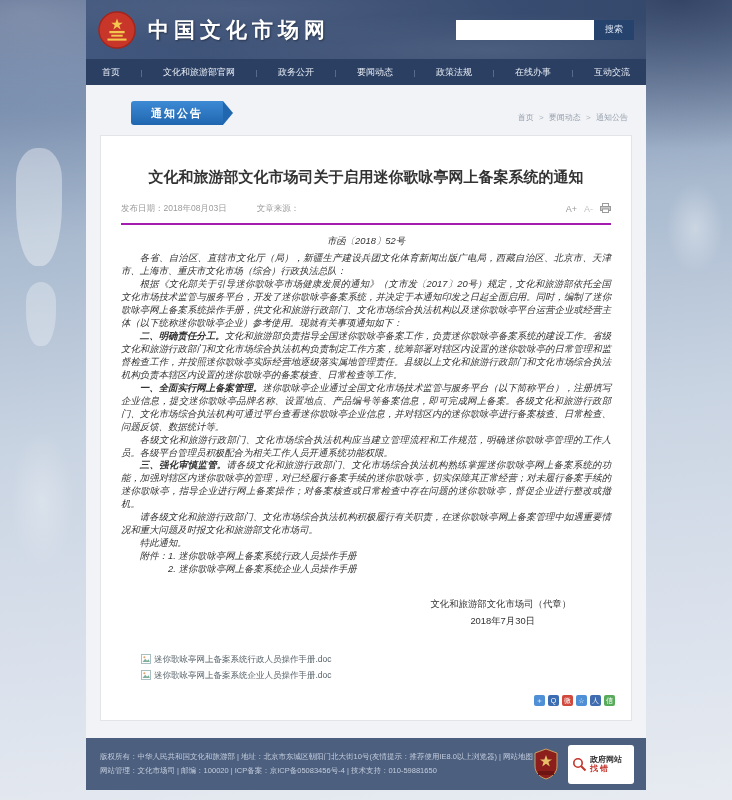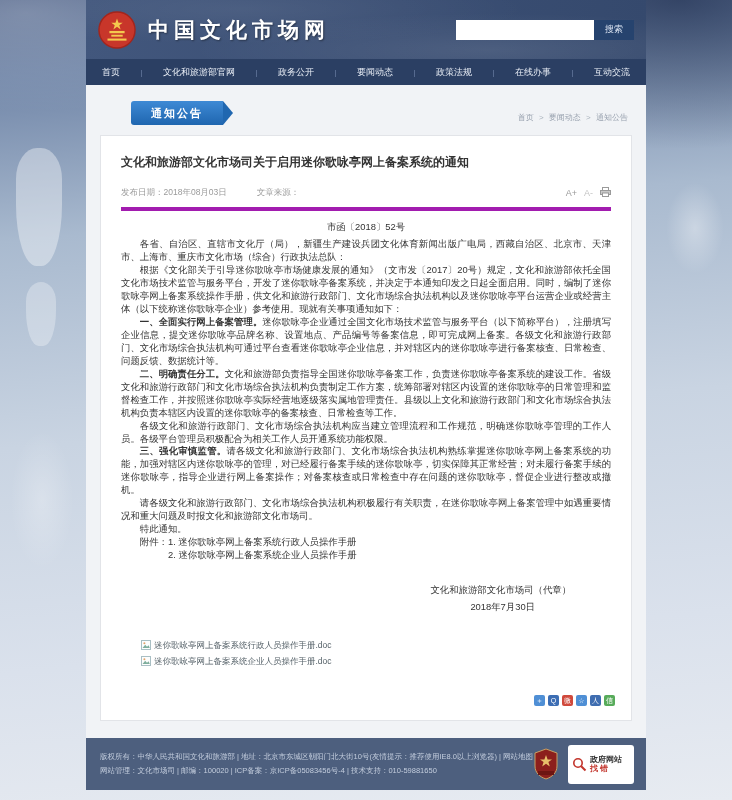--- a/index.html
+++ b/index.html
@@ -45,28 +45,28 @@
   .tab{position:relative;height:24px;line-height:24px;min-width:72px;text-align:center;
       background:linear-gradient(180deg,#3e8ad5,#1f66af);color:#fff;font-size:11px;font-weight:bold;
       letter-spacing:2px;padding:0 10px;border-radius:3px 0 0 3px;}
   .tab::after{content:"";position:absolute;left:100%;top:0;width:0;height:0;
       border-top:12px solid transparent;border-bottom:12px solid transparent;border-left:10px solid #2067b0;}
   .breadcrumb{font-size:8px;color:#99a2af;padding-bottom:2px;}
   .breadcrumb .bsep{margin:0 3px;color:#aab2bd;}
   
   .article{margin:10px 14px 0;background:#fff;border:1px solid #e2e4e8;height:586px;
       position:relative;padding:18px 20px;box-sizing:border-box;}
-  .title{font-size:12px;font-weight:bold;color:#333;text-align:left;margin:0;}
-  .meta{display:flex;align-items:center;margin-top:16px;padding-bottom:8px;border-bottom:4px solid #a21caf;
+  .title{font-size:15px;font-weight:bold;color:#333;text-align:center;margin:14px;}
+  .meta{display:flex;align-items:center;margin-top:16px;padding-bottom:8px;border-bottom:2px solid #a21caf;
       font-size:8.5px;color:#9a9a9a;}
   .meta .src{margin-left:30px;}
   .meta-icons{margin-left:auto;display:flex;gap:7px;align-items:center;color:#9a9a9a;font-size:9px;}
   .meta-icons .dim{color:#c4c4c4;}
   .meta-icons span{cursor:pointer;}
-  .body{margin-top:10px;font-size:9.4px;line-height:1.38;color:#333;text-align:justify;}
+  .body{margin-top:10px;font-size:9.4px;line-height:1.38;color:#333;text-align:justify;font-style:italic;}
   .docnum{text-align:center;margin:0 0 4px;}
   .bp{margin:0;text-indent:2em;}
   .att2{text-indent:5em;}
   .sig{margin-top:22px;margin-right:40px;text-align:right;font-size:9.4px;color:#333;}
   .sig .d{margin-top:4px;padding-right:36px;}
   .attlinks{margin-top:26px;font-size:8.5px;color:#57636a;}
   .attlink{display:flex;align-items:center;gap:3px;margin-bottom:4px;cursor:pointer;padding-left:20px;}
   .share{position:absolute;right:16px;bottom:14px;display:flex;gap:3px;}
   .si{width:11px;height:11px;border-radius:2px;color:#fff;font-size:7px;line-height:11px;
       text-align:center;cursor:pointer;overflow:hidden;}
@@ -160,22 +160,22 @@
               <rect x="2.5" y="6" width="6" height="3.5" fill="#fff" stroke="#9a9a9a"></rect>
             </svg>
           </span>
         </span>
       </div>
 
       <div class="body">
         <p class="docnum">市函〔2018〕52号</p>
         <p class="bp"><b></b><span>各省、自治区、直辖市文化厅（局），新疆生产建设兵团文化体育新闻出版广电局，西藏自治区、北京市、天津市、上海市、重庆市文化市场（综合）行政执法总队：</span></p>
         <p class="bp"><b></b><span>根据《文化部关于引导迷你歌咏亭市场健康发展的通知》（文市发〔2017〕20号）规定，文化和旅游部依托全国文化市场技术监管与服务平台，开发了迷你歌咏亭备案系统，并决定于本通知印发之日起全面启用。同时，编制了迷你歌咏亭网上备案系统操作手册，供文化和旅游行政部门、文化市场综合执法机构以及迷你歌咏亭平台运营企业或经营主体（以下统称迷你歌咏亭企业）参考使用。现就有关事项通知如下：</span></p>
+        <p class="bp"><b>二、明确责任分工。</b><span>文化和旅游部负责指导全国迷你歌咏亭备案工作，负责迷你歌咏亭备案系统的建设工作。省级文化和旅游行政部门和文化市场综合执法机构负责制定工作方案，统筹部署对辖区内设置的迷你歌咏亭的日常管理和监督检查工作，并按照迷你歌咏亭实际经营地逐级落实属地管理责任。县级以上文化和旅游行政部门和文化市场综合执法机构负责本辖区内设置的迷你歌咏亭的备案核查、日常检查等工作。</span></p>
         <p class="bp"><b>一、全面实行网上备案管理。</b><span>迷你歌咏亭企业通过全国文化市场技术监管与服务平台（以下简称平台），注册填写企业信息，提交迷你歌咏亭品牌名称、设置地点、产品编号等备案信息，即可完成网上备案。各级文化和旅游行政部门、文化市场综合执法机构可通过平台查看迷你歌咏亭企业信息，并对辖区内的迷你歌咏亭进行备案核查、日常检查、问题反馈、数据统计等。</span></p>
-        <p class="bp"><b>二、明确责任分工。</b><span>文化和旅游部负责指导全国迷你歌咏亭备案工作，负责迷你歌咏亭备案系统的建设工作。省级文化和旅游行政部门和文化市场综合执法机构负责制定工作方案，统筹部署对辖区内设置的迷你歌咏亭的日常管理和监督检查工作，并按照迷你歌咏亭实际经营地逐级落实属地管理责任。县级以上文化和旅游行政部门和文化市场综合执法机构负责本辖区内设置的迷你歌咏亭的备案核查、日常检查等工作。</span></p>
         <p class="bp"><b></b><span>各级文化和旅游行政部门、文化市场综合执法机构应当建立管理流程和工作规范，明确迷你歌咏亭管理的工作人员。各级平台管理员积极配合为相关工作人员开通系统功能权限。</span></p>
         <p class="bp"><b>三、强化审慎监管。</b><span>请各级文化和旅游行政部门、文化市场综合执法机构熟练掌握迷你歌咏亭网上备案系统的功能，加强对辖区内迷你歌咏亭的管理，对已经履行备案手续的迷你歌咏亭，切实保障其正常经营；对未履行备案手续的迷你歌咏亭，指导企业进行网上备案操作；对备案核查或日常检查中存在问题的迷你歌咏亭，督促企业进行整改或撤机。</span></p>
         <p class="bp"><b></b><span>请各级文化和旅游行政部门、文化市场综合执法机构积极履行有关职责，在迷你歌咏亭网上备案管理中如遇重要情况和重大问题及时报文化和旅游部文化市场司。</span></p>
         <p class="bp"><b></b><span>特此通知。</span></p>
         <p class="bp">附件：1. 迷你歌咏亭网上备案系统行政人员操作手册</p>
         <p class="bp att2">2. 迷你歌咏亭网上备案系统企业人员操作手册</p>
       </div>
 
       <div class="sig">
         <div>文化和旅游部文化市场司（代章）</div>

